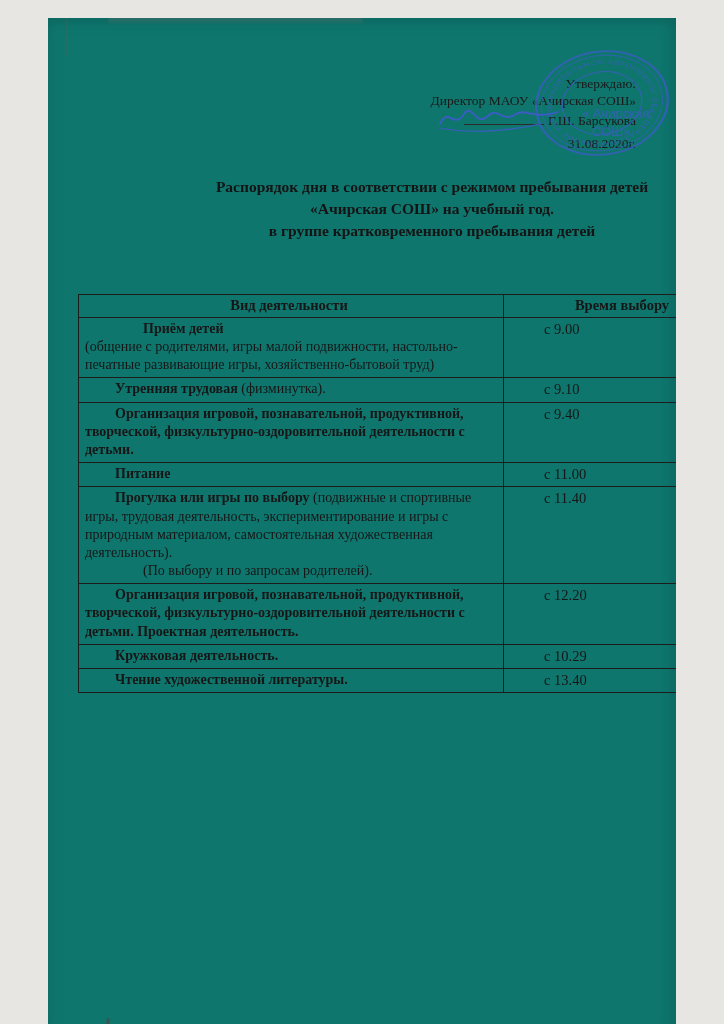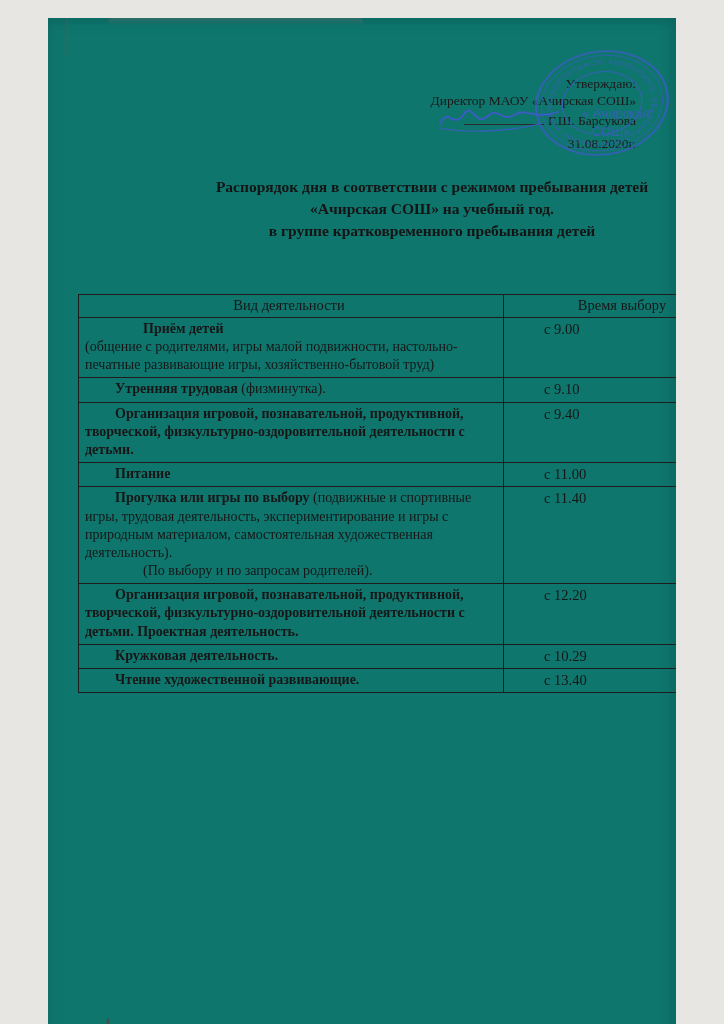--- a/index.html
+++ b/index.html
@@ -47,21 +47,21 @@
   }
 
   
   table.schedule{
     position:absolute;top:276px;left:30px;width:666px;
     border-collapse:collapse;table-layout:fixed;
     font-size:14px;line-height:1.3;color:#161616;
   }
   .schedule th,.schedule td{border:1.5px solid #1c1c1c;}
   .schedule th{
-    font-size:14.5px;font-weight:normal;text-align:center;
+    font-size:14.5px;font-weight:bold;text-align:center;
     padding:1px 4px 2px 0;
   }
   .schedule col.c-activity{width:425px;}
   .schedule col.c-time{width:241px;}
   .schedule td.activity{padding:2px 8px 3px 6px;vertical-align:top;}
   .schedule td.time{padding:2px 4px 0 40px;vertical-align:top;font-size:14.5px;}
   .line{margin:0;}
   .indent1{text-indent:30px;}
   .indent2{text-indent:58px;}
   .b{font-weight:bold;}
@@ -160,20 +160,20 @@
           <td class="time">с 12.20</td>
         </tr>
         <tr>
           <td class="activity">
             <div class="line indent1"><span class="b">Кружковая деятельность.</span></div>
           </td>
           <td class="time">с 10.29</td>
         </tr>
         <tr>
           <td class="activity">
-            <div class="line indent1"><span class="b">Чтение художественной развивающие.</span></div>
+            <div class="line indent1"><span class="b">Чтение художественной литературы.</span></div>
           </td>
           <td class="time">с 13.40</td>
         </tr>
       </tbody>
   </table>
 
 </div>
 
 </body></html>

